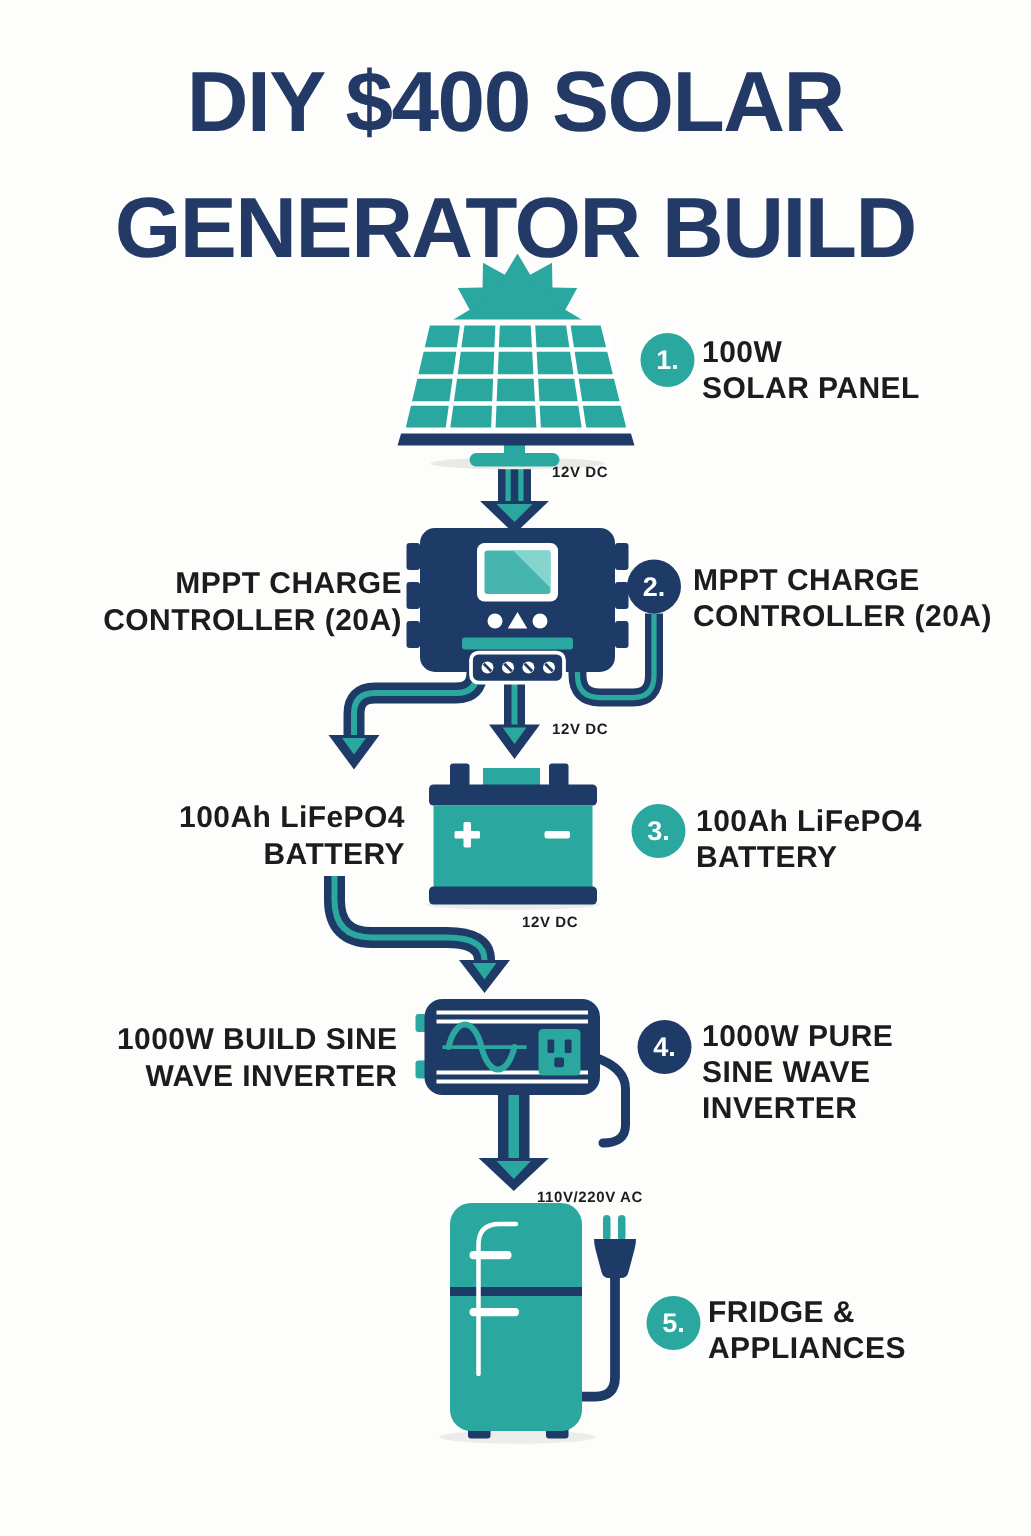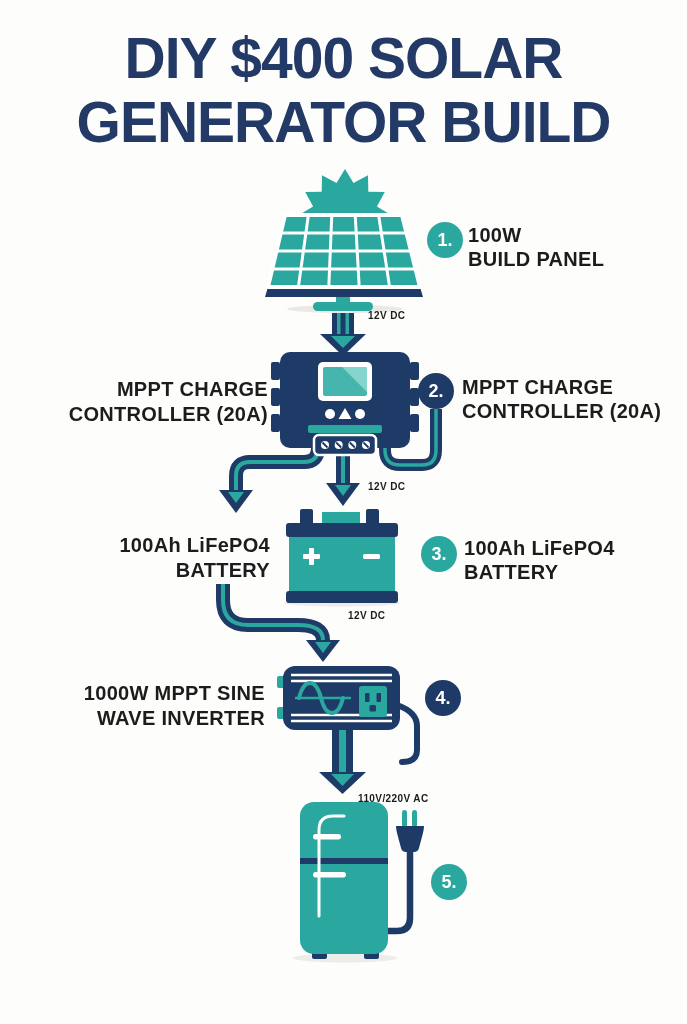--- a/index.html
+++ b/index.html
@@ -1,21 +1,21 @@
 <!DOCTYPE html>
 <html style="--teal: #2aa79f; --navy: #1e3a66; --title-navy: #233a67; --text-black: #1c1c1c; --footer-gray: #2e2e2e; --background: #fdfdfc;"><head>
 <meta charset="utf-8">
 <style>
   html,body{margin:0;padding:0;background:#ffffff;}
   #stage{position:relative;width:687px;height:1024px;overflow:hidden;
          background:var(--background,#fdfdfc);
          font-family:"Liberation Sans",sans-serif;}
   #stage svg{position:absolute;display:block;}
   #title{position:absolute;top:26px;left:0;width:687px;margin:0;text-align:center;
-         font-size:57px;line-height:64px;font-weight:800;letter-spacing:-1px;
+         font-size:57px;line-height:84px;font-weight:800;letter-spacing:-1px;
          color:var(--title-navy,#233a67);white-space:pre-line;}
   .ml{white-space:pre-line;}
   .steplabel{position:absolute;font-weight:700;font-size:20px;line-height:24px;
              color:var(--text-black,#1c1c1c);letter-spacing:.3px;}
   .sidelabel{position:absolute;font-weight:700;font-size:20px;line-height:25px;
              color:var(--text-black,#1c1c1c);text-align:right;letter-spacing:.3px;}
   .connlabel{position:absolute;font-weight:700;font-size:10px;
              color:var(--text-black,#222);letter-spacing:.4px;}
   .badge{position:absolute;width:36px;height:36px;border-radius:50%;
          display:flex;align-items:center;justify-content:center;
@@ -213,31 +213,36 @@
       <span>3.</span>
     </div>
   <div class="badge" id="badge4" style="background: rgb(30, 58, 102);">
       <span>4.</span>
     </div>
   <div class="badge" id="badge5" style="background: rgb(42, 167, 159);">
       <span>5.</span>
     </div>
 
   <div class="steplabel ml" id="text1">100W
-BUILD PANEL</div>
+SOLAR PANEL</div>
   <div class="steplabel ml" id="text2">MPPT CHARGE
 CONTROLLER (20A)</div>
   <div class="steplabel ml" id="text3">100Ah LiFePO4
 BATTERY</div>
+  <div class="steplabel ml" id="text4">1000W PURE
+SINE WAVE
+INVERTER</div>
+  <div class="steplabel ml" id="text5">FRIDGE &amp;
+APPLIANCES</div>
 
   <div class="sidelabel ml" id="side2">MPPT CHARGE
 CONTROLLER (20A)</div>
   <div class="sidelabel ml" id="side3">100Ah LiFePO4
 BATTERY</div>
-  <div class="sidelabel ml" id="side4">1000W MPPT SINE
+  <div class="sidelabel ml" id="side4">1000W BUILD SINE
 WAVE INVERTER</div>
 
   <div class="connlabel" id="clabel1">12V DC</div>
   <div class="connlabel" id="clabel2">12V DC</div>
   <div class="connlabel" id="clabel3">12V DC</div>
   <div class="connlabel" id="clabel4">110V/220V AC</div>
 
 
 </div>
 

